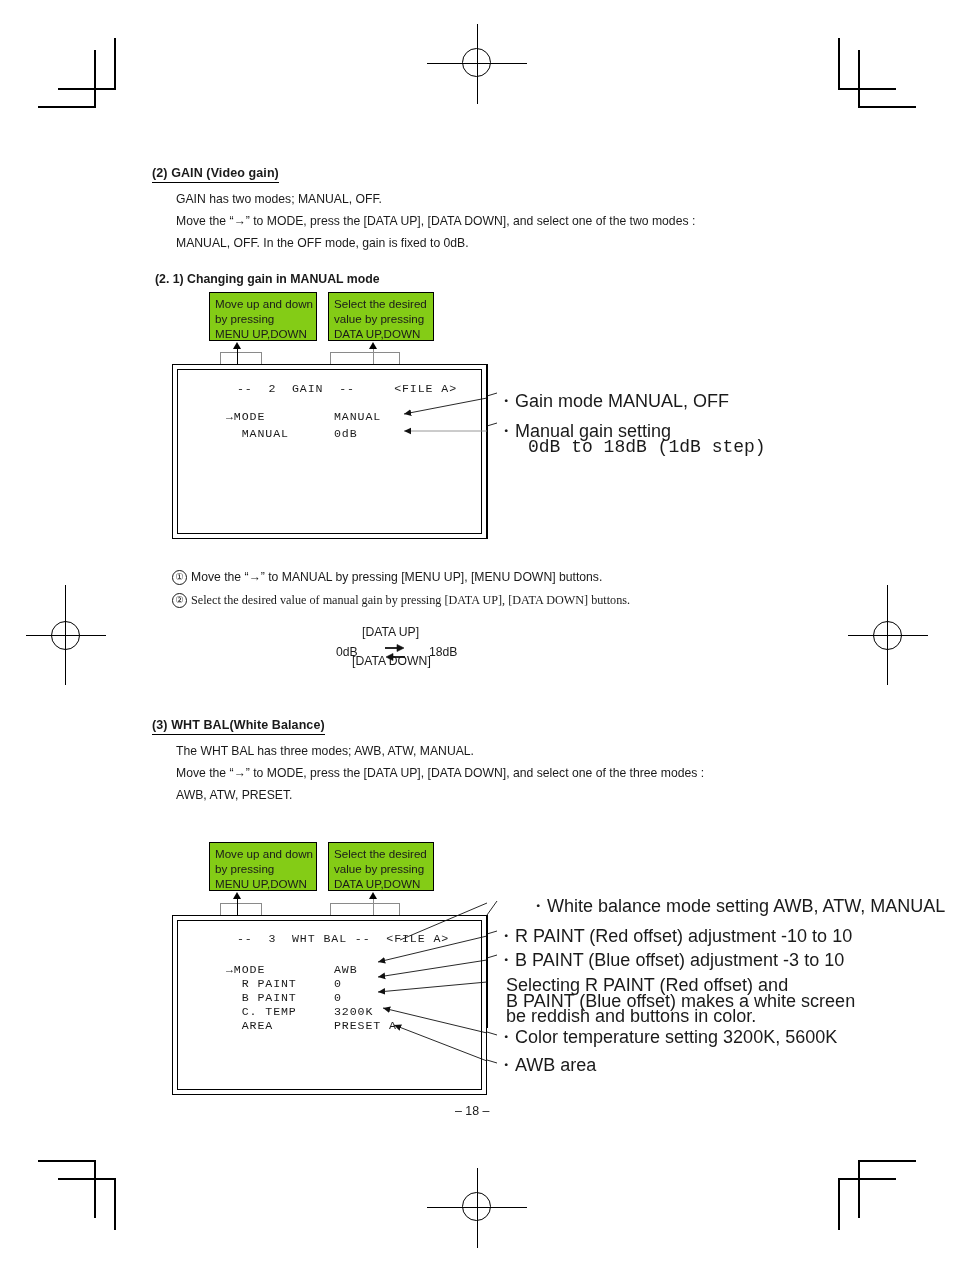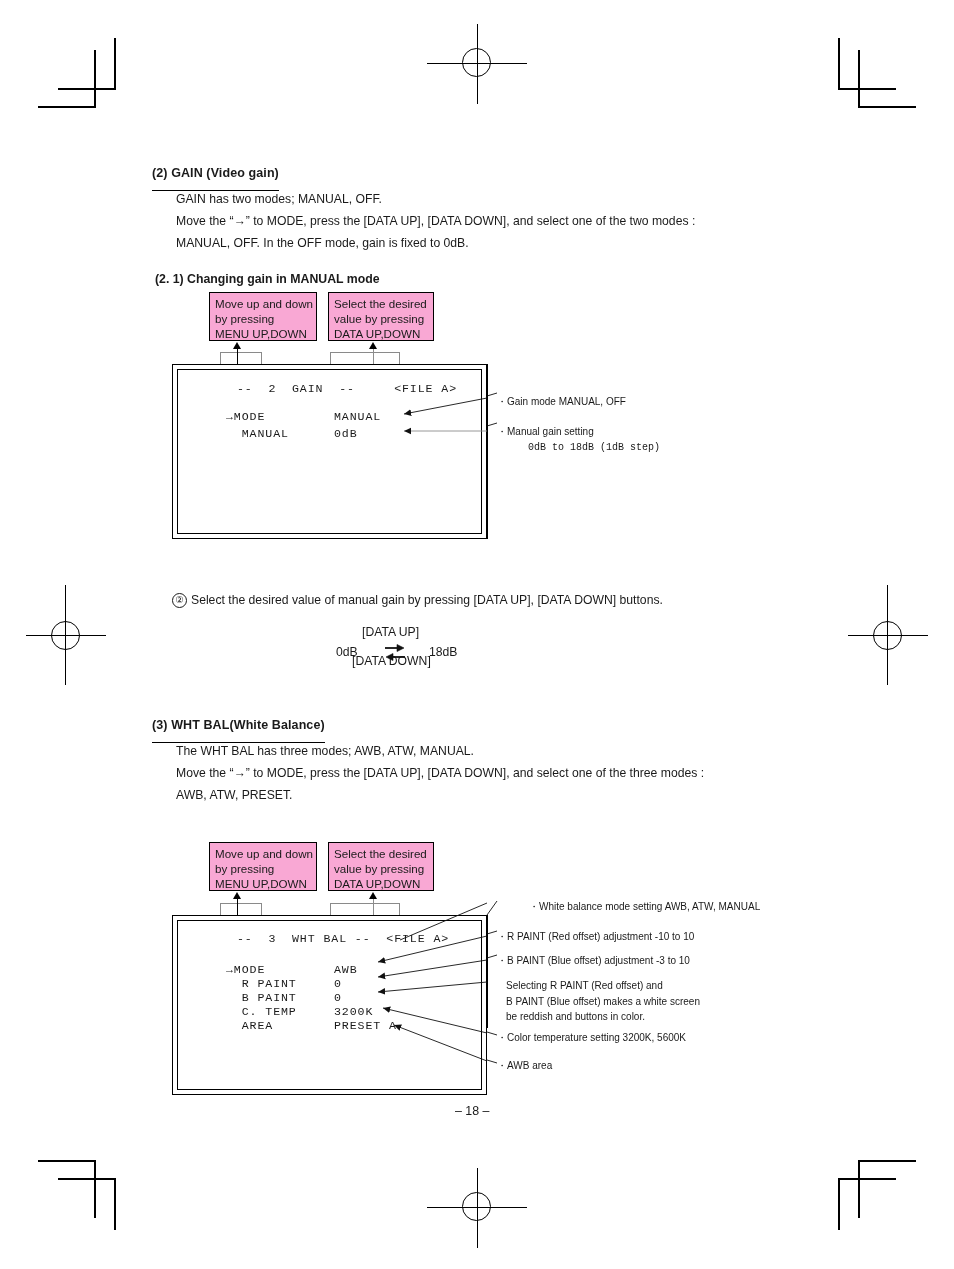--- a/index.html
+++ b/index.html
@@ -65,21 +65,21 @@
   
   .heading {
     position: absolute;
     font-size: 12.5px;
     font-weight: bold;
     letter-spacing: 0.1px;
     white-space: nowrap;
   }
   .heading .underline {
     border-bottom: 1.6px solid #000;
-    padding-bottom: 10px;
+    padding-bottom: 2px;
   }
   .subheading {
     position: absolute;
     font-size: 12.3px;
     font-weight: bold;
     white-space: nowrap;
   }
   .body-line {
     position: absolute;
     font-size: 12.2px;
@@ -99,21 +99,21 @@
     text-align: center;
     font-size: 9.5px;
     margin-right: 4px;
     vertical-align: 1px;
   }
 
   
   .callout {
     position: absolute;
     border: 1.3px solid #000;
-    background: #f9a8d4;
+    background: #84cc16;
     box-sizing: border-box;
     font-size: 11.6px;
     line-height: 15.2px;
     padding: 3px 4px 2px 5px;
   }
   .callout div { white-space: nowrap; }
 
   
   .monitor {
     position: absolute;
@@ -156,21 +156,21 @@
     position: absolute;
     width: 0; height: 0;
     border-left: 4.5px solid transparent;
     border-right: 4.5px solid transparent;
     border-bottom: 7px solid #000;
   }
 
   
   .annot {
     position: absolute;
-    font-size: 10px;
+    font-size: 18px;
     line-height: 15.5px;
     white-space: nowrap;
   }
   .annot .bullet { letter-spacing: 0; }
 
   .vrule {
     position: absolute;
     background: #000;
     width: 1px;
   }
@@ -287,21 +287,24 @@
   <div class="vrule" style="left:487px;top:364px;height:175px;"></div>
 
   <div class="annot" style="left:497px;top:394px;">
     <span class="bullet">・</span><span>Gain mode    MANUAL, OFF</span>
   </div>
   <div class="annot" style="left:497px;top:424px;">
     <span class="bullet">・</span><span>Manual gain setting</span>
   </div>
   <div class="annot" style="left:528px;top:440px;font-family:Liberation Mono, monospace;">0dB to 18dB (1dB step)</div>
 
-  <div class="num-line" style="left:172px;top:593px;">
+  <div class="num-line" style="left:172px;top:570px;">
+    <span class="circled">①</span><span>Move the “→” to MANUAL by pressing [MENU UP], [MENU DOWN] buttons.</span>
+  </div>
+  <div class="num-line" style="left:172px;top:593px;font-family:Liberation Serif, serif;">
     <span class="circled">②</span><span>Select the desired value of manual gain by pressing [DATA UP], [DATA DOWN] buttons.</span>
   </div>
 
   <div class="body-line" style="left:362px;top:625px;">[DATA UP]</div>
   <div class="body-line" style="left:336px;top:645px;">0dB</div>
   <div class="body-line" style="left:429px;top:645px;">18dB</div>
   <div class="body-line" style="left:352px;top:654px;">[DATA DOWN]</div>
   <div class="updown" style="left:384px;top:641px;">
     <svg width="22" height="24" viewBox="0 0 22 24">
       <g fill="#111" stroke="#111">

